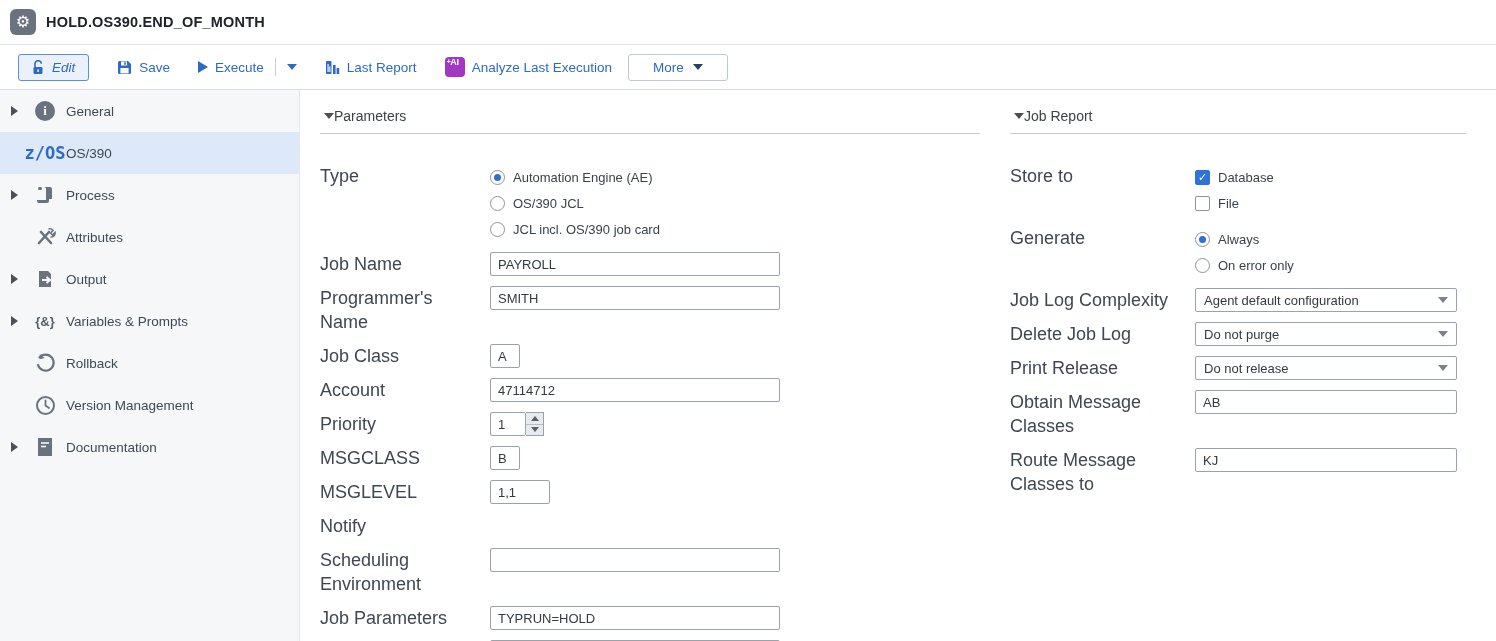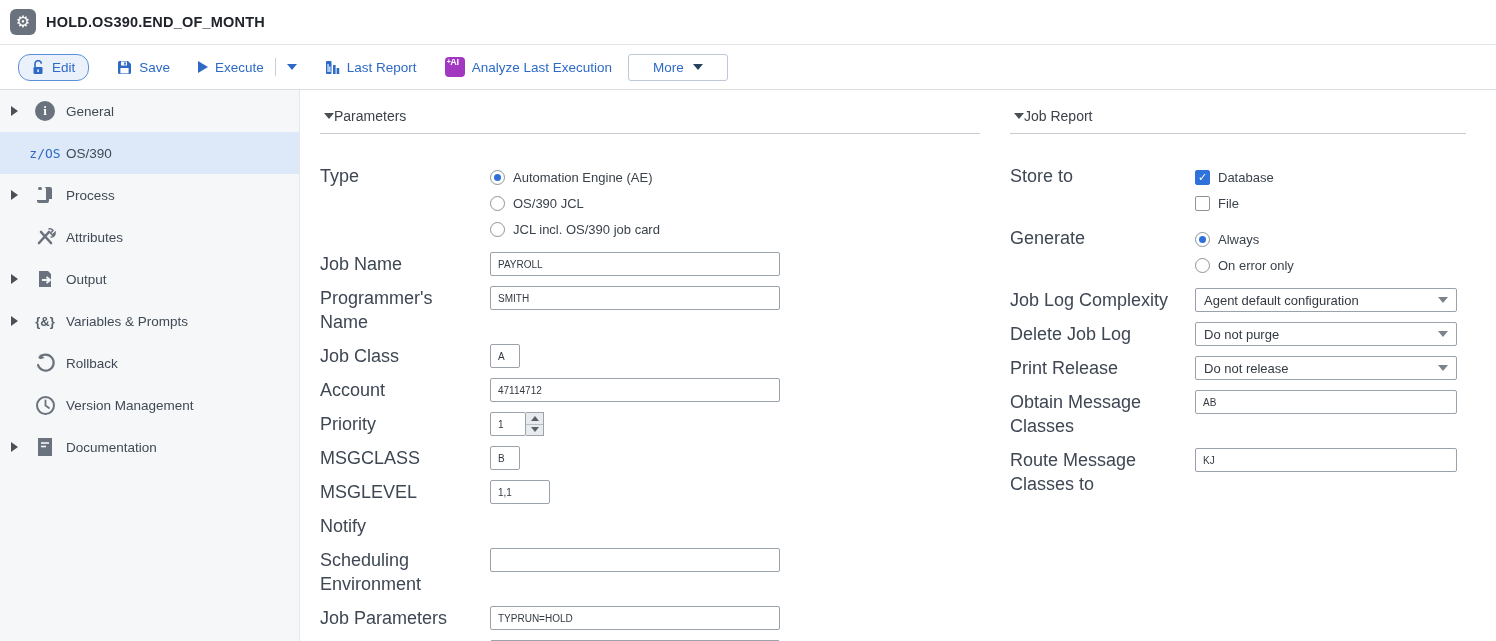--- a/index.html
+++ b/index.html
@@ -10,21 +10,21 @@
   .titlebar { position:absolute; top:0; left:0; width:1496px; height:45px; background:#fff;
     border-bottom:1px solid #e1e4e8; display:flex; align-items:center; padding-left:10px; gap:10px; }
   .obj-icon { width:26px; height:26px; background:#6a737d; border-radius:6px; color:#fff;
     display:flex; align-items:center; justify-content:center; font-size:16px; line-height:1; }
   .obj-title { font-size:14.5px; font-weight:bold; color:#20242a; letter-spacing:.2px; }
 
   
   .toolbar { position:absolute; top:45px; left:0; width:1496px; height:45px; background:#fff;
     border-bottom:1px solid #d9dde2; display:flex; align-items:center; padding-left:18px; color:#2d6ac6; }
   .tb-btn { display:flex; align-items:center; gap:7px; cursor:pointer; color:#2d6ac6; font-size:13.5px; }
-  .tb-edit { border:1px solid #5b8fd9; background:#eaf1fb; border-radius:12px; padding:5px 13px; }
+  .tb-edit { border:1px solid #5b8fd9; background:#eaf1fb; border-radius:3px; padding:5px 13px;font-style:italic; }
   .tb-gap { width:28px; }
   .tb-sep { width:1px; height:18px; background:#c9ced4; margin:0 11px; }
   .caret-down { width:0; height:0; border-left:5px solid transparent; border-right:5px solid transparent;
     border-top:6px solid #2d6ac6; display:inline-block; }
   .play-icon { width:0; height:0; border-top:6px solid transparent; border-bottom:6px solid transparent;
     border-left:10px solid #2d6ac6; display:inline-block; }
   .ai-badge { width:20px; height:20px; background:#a238c2; border-radius:4px; color:#fff;
     font-size:9px; font-weight:bold; display:flex; align-items:flex-start; justify-content:center; position:relative; }
   .ai-badge .spark { position:absolute; top:1px; left:2px; font-size:7px; line-height:1; }
   .tb-more { border:1px solid #bcc8d6; background:#fff; border-radius:3px; padding:5px 0; width:100px;
@@ -36,38 +36,38 @@
     border-right:1px solid #e4e7ea; }
   .side-item { height:42px; display:flex; align-items:center; cursor:pointer; position:relative; }
   .side-item.selected { background:#dde8f8; }
   .expand-arrow { position:absolute; left:11px; width:0; height:0; border-top:5px solid transparent;
     border-bottom:5px solid transparent; border-left:7px solid #4a5056; }
   .side-icon { position:absolute; left:32px; width:26px; display:flex; align-items:center; justify-content:center; }
   .side-label { position:absolute; left:66px; color:#3f4a55; font-size:13.5px; }
   .info-circle { width:20px; height:20px; border-radius:50%; background:#6a737d; color:#fff;
     font-size:13px; font-weight:bold; font-family:"Liberation Serif","DejaVu Serif",serif;
     display:flex; align-items:center; justify-content:center; }
-  .zos-txt { color:#2e6bc4; font-weight:normal; font-size:13px; font-family:"DejaVu Sans Mono",monospace; }
+  .zos-txt { color:#2e6bc4; font-weight:bold; font-size:17px; font-family:"DejaVu Sans Mono",monospace; }
   .var-txt { color:#555f68; font-weight:bold; font-size:13px; }
 
   
   .main { position:absolute; top:90px; left:300px; width:1196px; height:551px; background:#fff; }
   .panel { position:absolute; top:18px; }
   .panel-params { left:20px; width:660px; --wide:290px; --labelw:170px; }
   .panel-report { left:710px; width:456px; --wide:262px; --labelw:185px; }
   .section-hdr { display:flex; align-items:center; padding-left:4px; padding-bottom:9px;
     border-bottom:1px solid #c6cbd1; cursor:pointer; }
   .sec-tri { width:0; height:0; border-left:5px solid transparent; border-right:5px solid transparent;
     border-top:6px solid #4a5056; }
   .sec-title { font-size:14px; color:#3b424a; }
   .form-body { padding-top:30px; }
   .form-row { display:flex; margin-bottom:10px; align-items:flex-start; }
   .form-label { width:var(--labelw); text-align:left; padding-right:9px; line-height:24px;
     font-size:18px; color:#3e4753; flex-shrink:0; }
-  .text-input { height:24px; border:1px solid #9aa2ac; border-radius:2px; padding:0 7px; font-size:10px;
+  .text-input { height:24px; border:1px solid #9aa2ac; border-radius:2px; padding:0 7px; font-size:13px;
     color:#333a42; background:#fff; font-family:inherit; outline:none; }
   .w-wide { width:var(--wide); } .w-tiny { width:30px; } .w-small { width:60px; } .w-spin { width:36px; }
   .select-box { height:24px; width:var(--wide); border:1px solid #9aa2ac; border-radius:2px; background:#fff;
     display:flex; align-items:center; padding:0 8px; cursor:pointer; color:#333a42; }
   .select-box .sel-val { flex:1; }
   .sel-arrow { width:0; height:0; border-left:5px solid transparent; border-right:5px solid transparent;
     border-top:6px solid #7b838c; }
   .opt-list { display:flex; flex-direction:column; }
   .opt { display:flex; align-items:center; gap:8px; height:26px; cursor:pointer; color:#3a424b; }
   .radio { width:15px; height:15px; border:1px solid #8d949c; border-radius:50%; background:#fff;

